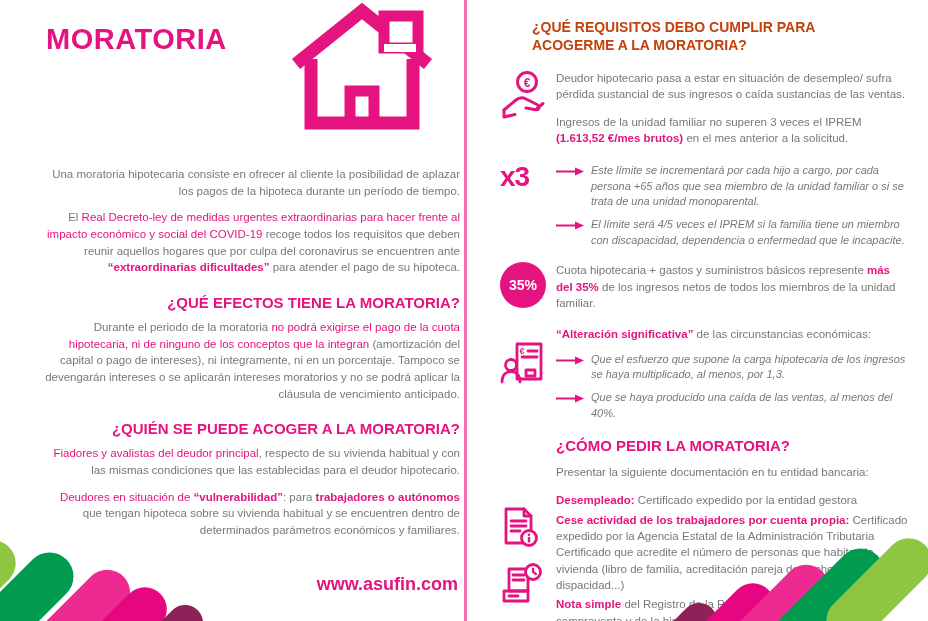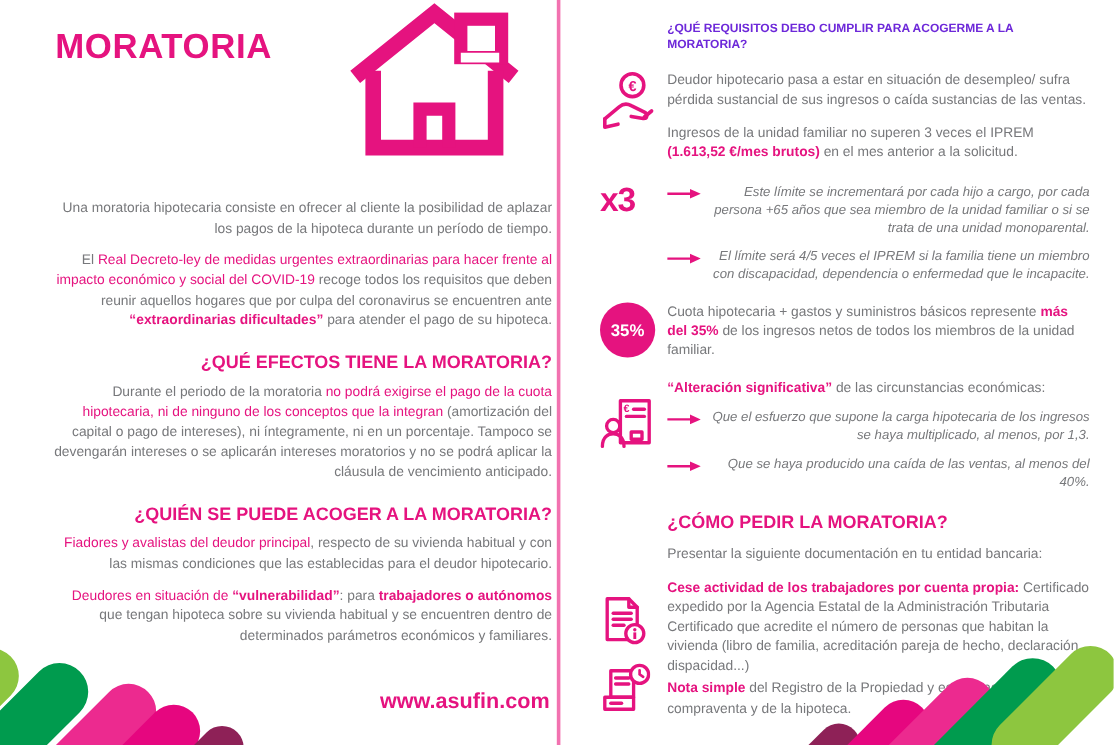--- a/index.html
+++ b/index.html
@@ -18,29 +18,29 @@
   .sec h2{margin:0 0 8px 0;font-size:15px;font-weight:700;color:#e5137f;}
   .sec p{margin:0 0 10px 0;font-size:11.5px;line-height:1.45;color:#77787b;}
   .seg-g{color:#77787b;font-weight:400;}
   .seg-p{color:#e5137f;font-weight:400;}
   .seg-pb{color:#e5137f;font-weight:700;}
   .site{position:absolute;top:574px;right:2px;font-size:18px;font-weight:700;
         color:#e5137f;text-decoration:none;}
 
   
   .col-right{position:absolute;left:500px;top:18px;width:410px;}
-  .r-head{margin:0 0 15px 56px;width:330px;font-size:10px;font-weight:700;
-          color:#6d28d9;line-height:1.32;}
+  .r-head{margin:0 0 15px 32px;width:330px;font-size:14px;font-weight:700;
+          color:#c2410c;line-height:1.32;}
   .row{display:flex;align-items:flex-start;}
   .icon-cell{flex:0 0 56px;display:flex;flex-direction:column;align-items:flex-start;}
   .content{flex:1;max-width:352px;}
   .rp{margin:0 1px 11px 0;font-size:11.5px;line-height:1.42;color:#77787b;}
   .bullet{display:flex;gap:7px;margin:0 0 8px 0;}
   .bullet .arr{flex:0 0 auto;margin-top:4px;}
-  .bullet span.btxt{font-style:italic;font-size:11px;line-height:1.4;color:#77787b;text-align:right;}
+  .bullet span.btxt{font-style:italic;font-size:11px;line-height:1.4;color:#77787b;}
   .x3{font-size:28px;font-weight:800;color:#e5137f;line-height:1;letter-spacing:-1px;}
   .badge35{width:46px;height:46px;border-radius:50%;color:#fff;font-weight:700;
            font-size:14px;display:flex;align-items:center;justify-content:center;}
   .r-head2{margin:8px 0 10px 56px;font-size:15px;font-weight:700;color:#e5137f;}
   .doc-item{margin:0 0 3px 0;font-size:11.5px;line-height:1.42;}
   .icon-stack{gap:13px;padding-top:14px;}
 
   
   .pill{position:absolute;border-radius:999px;transform:rotate(45deg);}
   .pl1{left:-60px;top:528px;width:46px;height:130px;}
@@ -207,20 +207,21 @@
             <line x1="13" y1="14" x2="24" y2="14"></line>
             <line x1="13" y1="19" x2="24" y2="19"></line>
             <path d="M4 30 L28 30 L28 40 L4 40 L4 30"></path>
             <line x1="9" y1="35" x2="18" y2="35"></line>
           </g>
           <circle cx="33" cy="11" r="7.5" fill="#ffffff" stroke="#e5137f" stroke-width="2.8"></circle>
           <path d="M33 7.5 L33 11 L36 13" fill="none" stroke="#e5137f" stroke-width="2.2" stroke-linecap="round"></path>
         </svg>
       </div>
       <div class="content">
+        <p class="doc-item"><span class="seg-pb">Desempleado:</span><span class="seg-g"> Certificado expedido por la entidad gestora</span></p>
         <p class="doc-item"><span class="seg-pb">Cese actividad de los trabajadores por cuenta propia:</span><span class="seg-g"> Certificado expedido por la Agencia Estatal de la Administración Tributaria Certificado que acredite el número de personas que habitan la vivienda (libro de familia, acreditación pareja de hecho, declaración dispacidad...)</span></p>
         <p class="doc-item"><span class="seg-pb">Nota simple</span><span class="seg-g"> del Registro de la Propiedad y escrituras de la compraventa y de la hipoteca.</span></p>
 
       </div>
     </div>
 
   </div>
 
   <div class="pill pl1" style="background: rgb(141, 198, 63);"></div>
   <div class="pill pl2" style="background: rgb(0, 155, 78);"></div>

